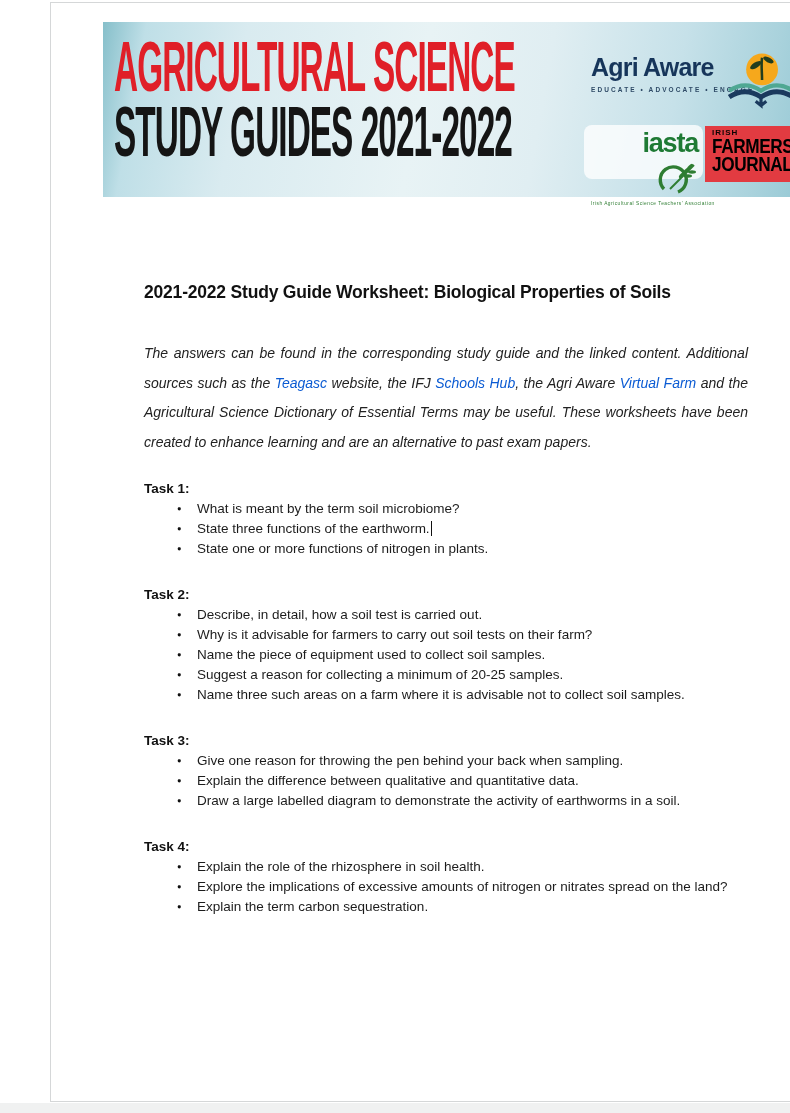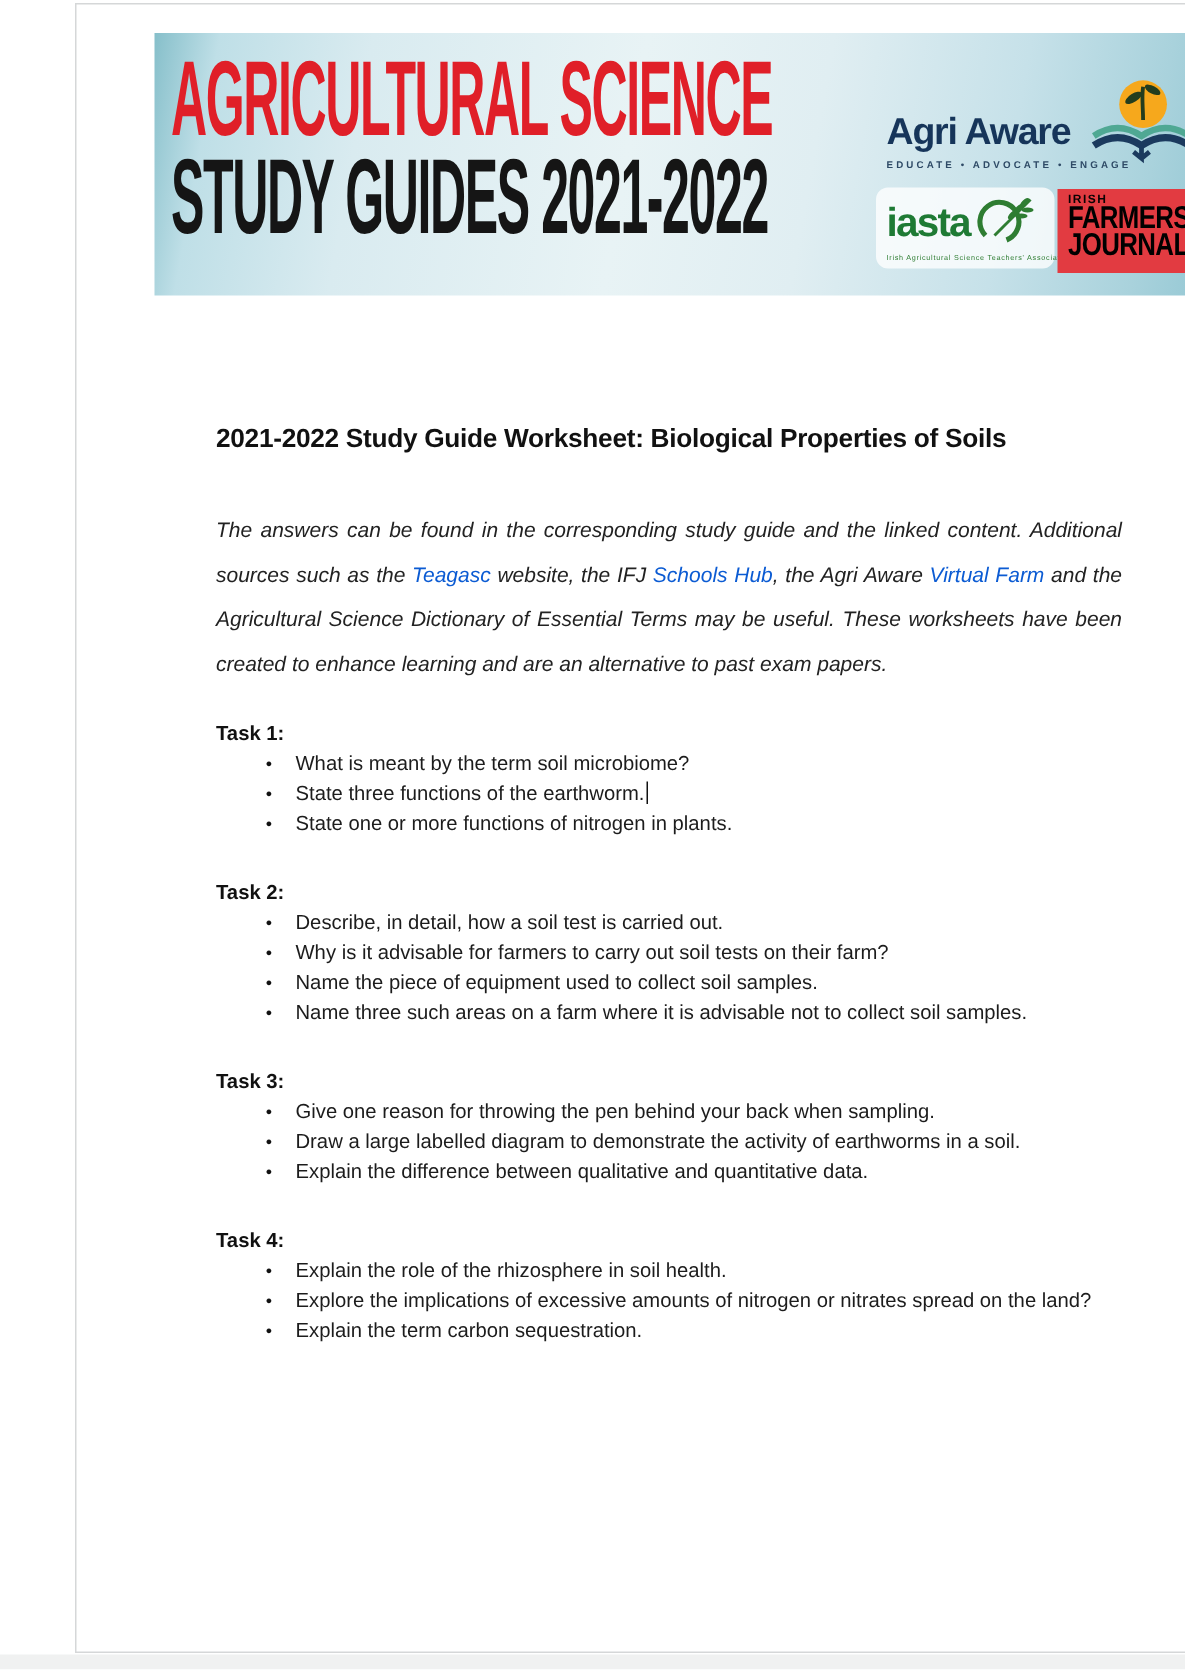--- a/index.html
+++ b/index.html
@@ -20,30 +20,30 @@
   .banner-titles{position:absolute;left:11px;top:12px;}
   .banner-line{
     display:block;white-space:nowrap;font-weight:700;font-size:71px;line-height:65px;
     letter-spacing:-2px;transform:scaleX(0.47);transform-origin:0 0;
     font-family:"Liberation Sans",sans-serif;
   }
   .banner-line1{color:#e01f28;}
   .banner-line2{color:#151515;}
   
   .agriaware{position:absolute;left:488px;top:22px;width:205px;height:80px;}
-  .aa-text{position:absolute;left:0;top:30px;width:130px;}
+  .aa-text{position:absolute;left:0;top:9px;width:130px;}
   .aa-name{font-weight:700;font-size:25px;letter-spacing:-0.8px;color:#16355a;white-space:nowrap;}
   .aa-tagline{font-size:6.5px;letter-spacing:2.1px;color:#2e4a66;margin-top:4px;white-space:nowrap;font-weight:700;}
   .aa-icon{position:absolute;right:0;top:0;}
   
   .iasta-box{
     position:absolute;left:481px;top:103px;width:119px;height:54px;
     background:rgba(255,255,255,0.78);border-radius:8px;box-sizing:border-box;padding:2px 5px 0 7px;
   }
-  .iasta-row{display:flex;align-items:center;}
+  .iasta-row{display:flex;align-items:flex-end;flex-direction:column;}
   .iasta-name{font-weight:700;font-size:27px;line-height:32px;letter-spacing:-1.2px;color:#1e7a34;}
   .iasta-sub{font-size:4.8px;color:#2e7d32;letter-spacing:0.5px;white-space:nowrap;margin-top:2px;}
   
   .fj-box{
     position:absolute;left:602px;top:104px;width:97px;height:56px;
     background:#e23b41;color:#000000;box-sizing:border-box;padding:3px 0 0 7px;
   }
   .fj-country{display:block;font-size:8px;font-weight:700;letter-spacing:1px;line-height:8px;opacity:.95;}
   .fj-word{display:block;font-size:21px;font-weight:700;line-height:18px;letter-spacing:-0.5px;transform:scaleX(0.82);transform-origin:0 50%;white-space:nowrap;}
   
@@ -138,30 +138,31 @@
         <li><span>State one or more functions of nitrogen in plants.</span></li>
       </ul>
     </div>
 
     <div class="task">
       <span class="task-label">Task 2:</span>
       <ul>
         <li><span>Describe, in detail, how a soil test is carried out.</span></li>
         <li><span>Why is it advisable for farmers to carry out soil tests on their farm?</span></li>
         <li><span>Name the piece of equipment used to collect soil samples.</span></li>
+        <li><span>Suggest a reason for collecting a minimum of 20-25 samples.</span></li>
         <li><span>Name three such areas on a farm where it is advisable not to collect soil samples.</span></li>
       </ul>
     </div>
 
     <div class="task">
       <span class="task-label">Task 3:</span>
       <ul>
         <li><span>Give one reason for throwing the pen behind your back when sampling.</span></li>
+        <li><span>Explain the difference between qualitative and quantitative data.</span></li>
         <li><span>Draw a large labelled diagram to demonstrate the activity of earthworms in a soil.</span></li>
-        <li><span>Explain the difference between qualitative and quantitative data.</span></li>
       </ul>
     </div>
 
     <div class="task">
       <span class="task-label">Task 4:</span>
       <ul>
         <li><span>Explain the role of the rhizosphere in soil health.</span></li>
         <li><span>Explore the implications of excessive amounts of nitrogen or nitrates spread on the land?</span></li>
         <li><span>Explain the term carbon sequestration.</span></li>
       </ul>

